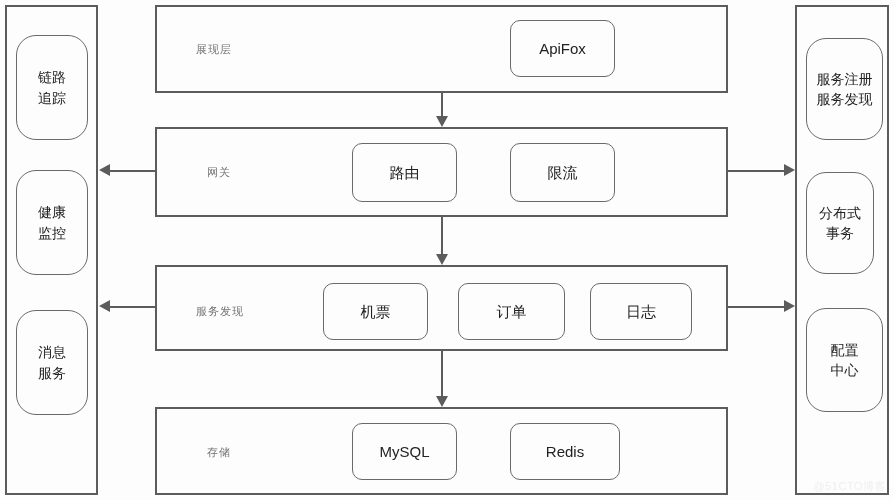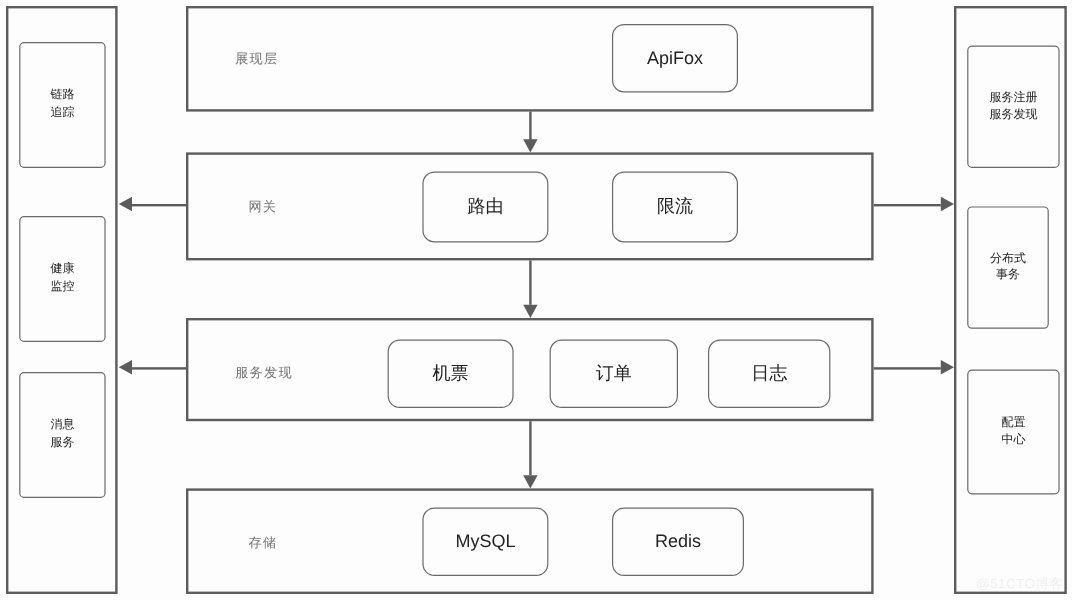--- a/index.html
+++ b/index.html
@@ -48,22 +48,22 @@
     box-sizing: border-box;
     display: flex;
     align-items: center;
     justify-content: center;
     font-size: 15px;
     color: #222222;
     text-align: center;
     line-height: 1.45;
   }
   .chip.side {
-    border-radius: 4px;
-    font-size: 10px;
+    border-radius: 20px;
+    font-size: 14px;
   }
   .chip .chip-text { display: block; }
 
   
   .v-line {
     position: absolute;
     width: 2px;
     background: #5c5c5c;
   }
   .h-line {
@@ -112,21 +112,21 @@
 
   <div class="col-frame" style="left:5px; top:5px; width:93px; height:490px;"></div>
 
   <div class="chip side" style="left:16px; top:35px; width:72px; height:105px;">
     <span>
       <span class="chip-text">链路</span>
       <span class="chip-text">追踪</span>
     </span>
   </div>
 
-  <div class="chip side" style="left:16px; top:180px; width:72px; height:105px;">
+  <div class="chip side" style="left:16px; top:170px; width:72px; height:105px;">
     <span>
       <span class="chip-text">健康</span>
       <span class="chip-text">监控</span>
     </span>
   </div>
 
   <div class="chip side" style="left:16px; top:310px; width:72px; height:105px;">
     <span>
       <span class="chip-text">消息</span>
       <span class="chip-text">服务</span>

